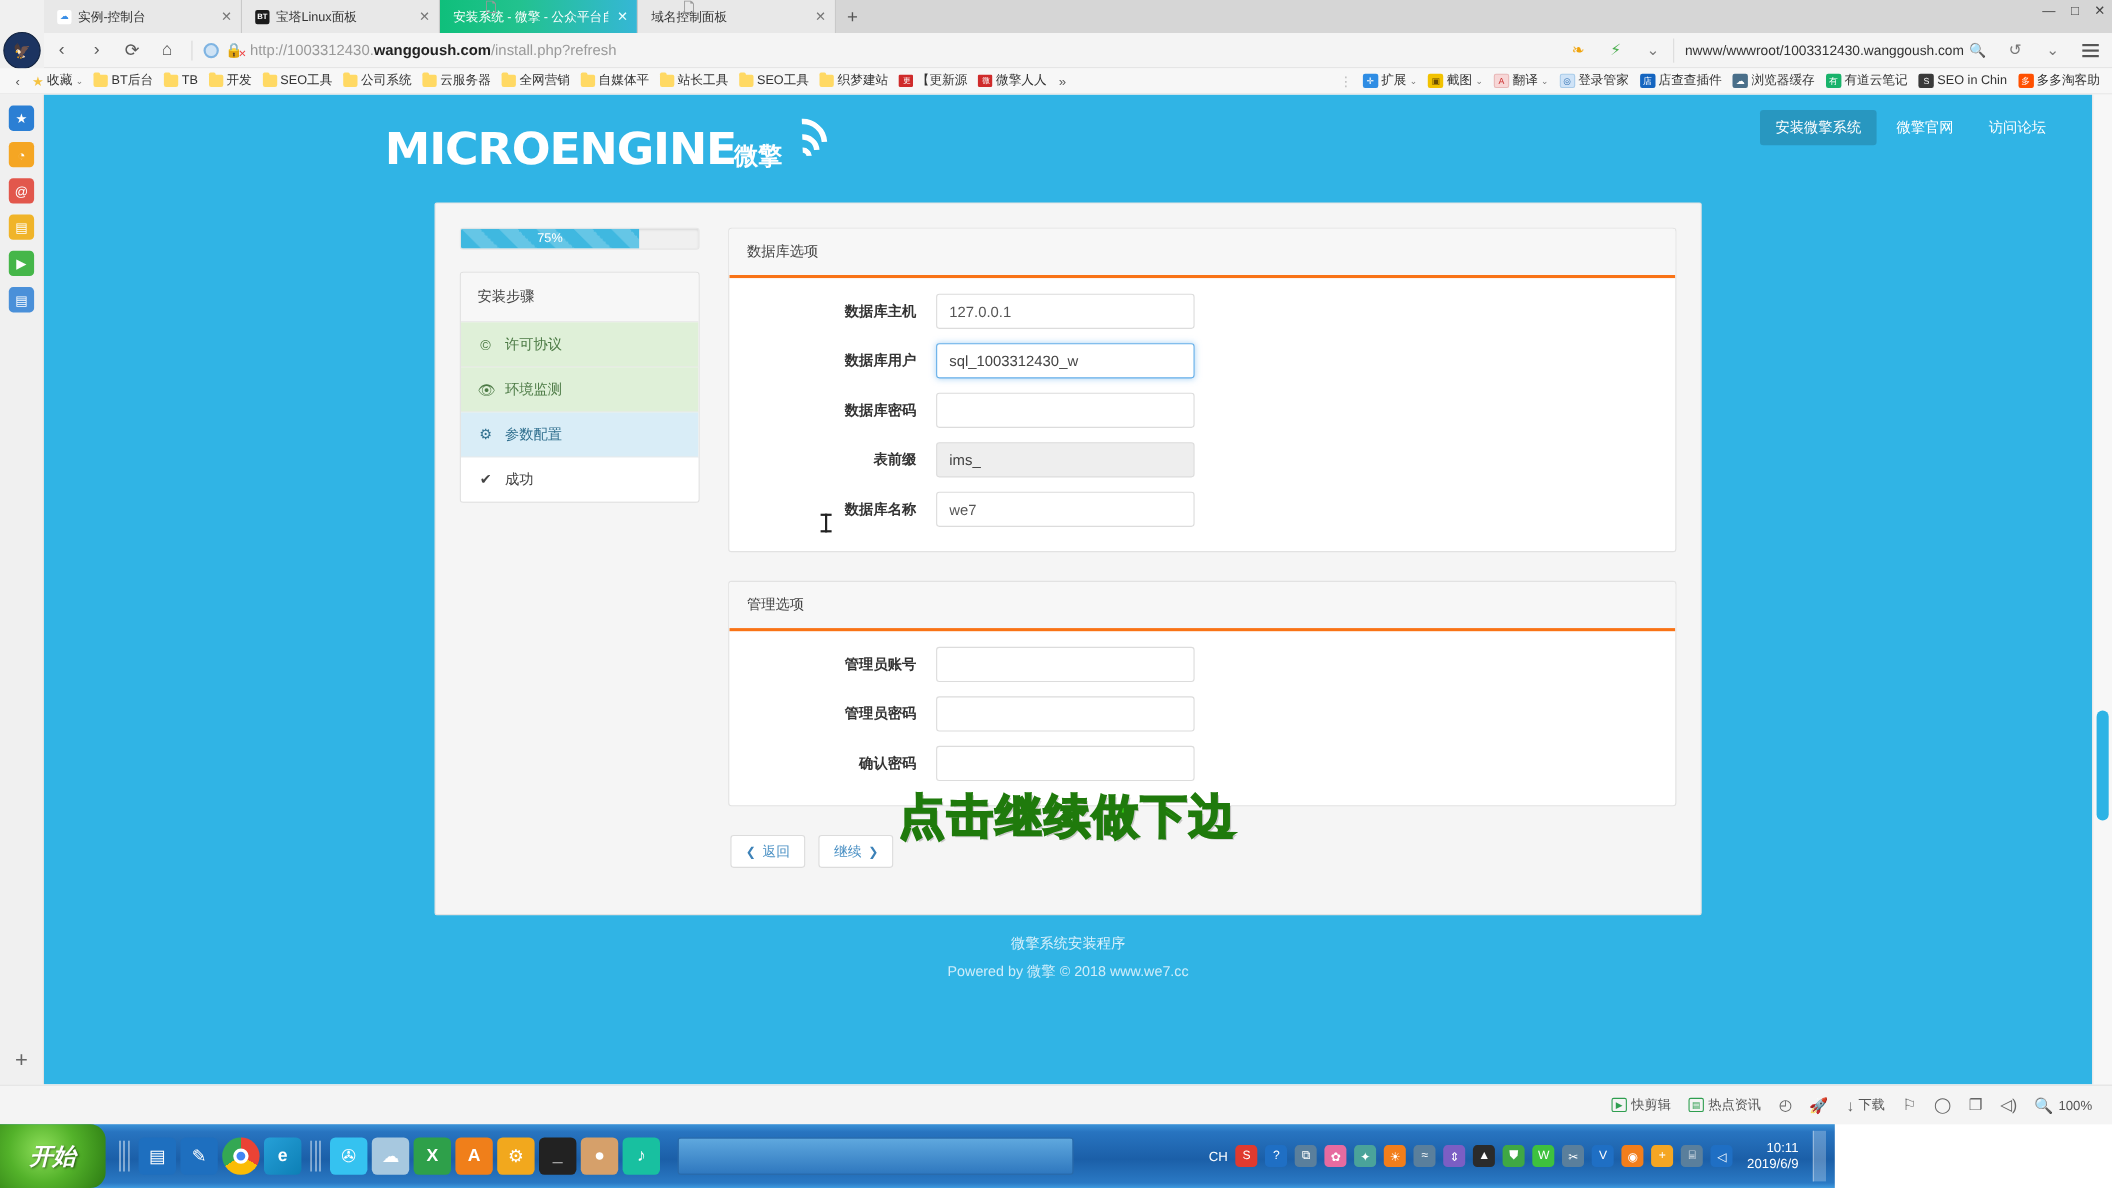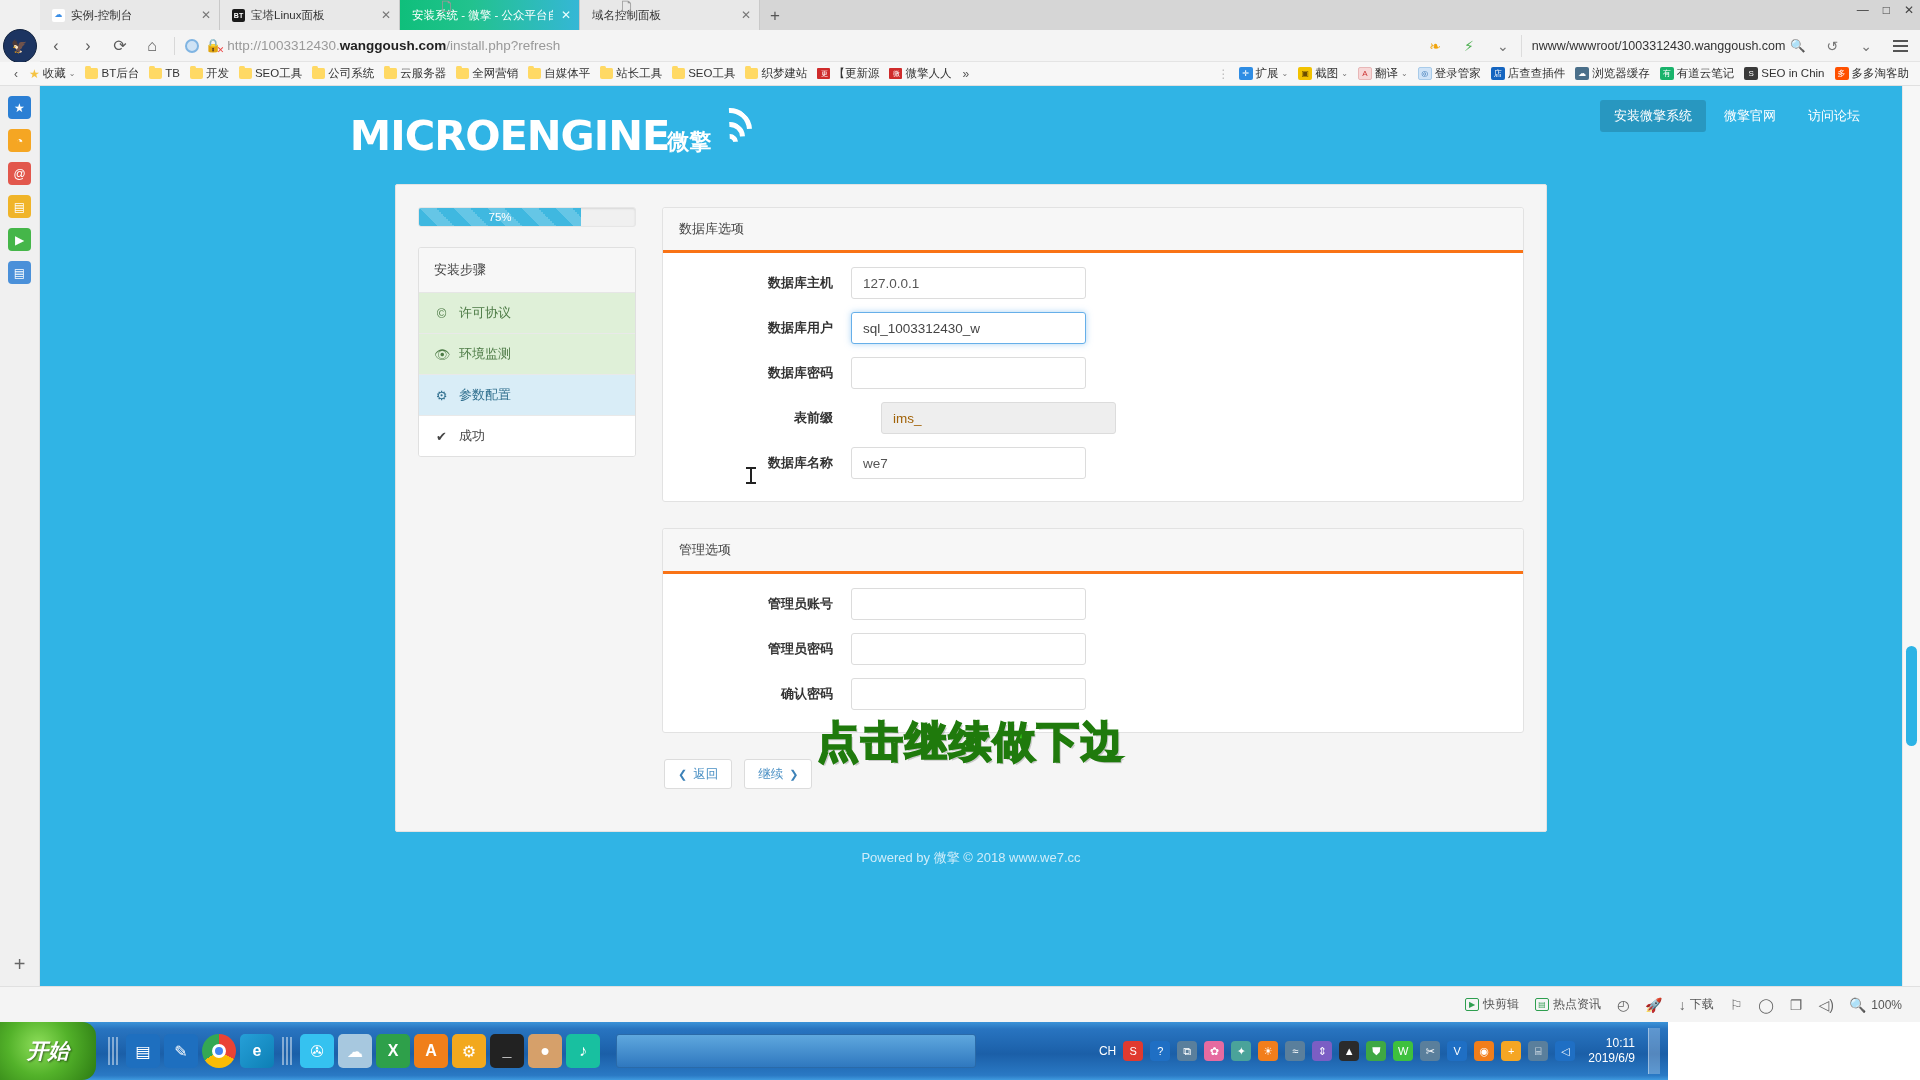--- a/index.html
+++ b/index.html
@@ -246,21 +246,21 @@
   .flabel {
     width: 172px; flex: 0 0 172px; text-align: right; padding-right: 18px;
     font-size: 13px; color: #333; font-weight: bold;
   }
   .finput {
     width: 235px; height: 32px; border: 1px solid #dcdcdc; border-radius: 3px;
     padding: 0 11px; font-size: 13.5px; color: #555; background: #fff;
     font-family: "Liberation Sans", sans-serif; outline: none;
   }
   .finput.focused { border-color: #66afe9; box-shadow: 0 0 6px rgba(102,175,233,.55); color:#444; }
-  .finput.disabled { background: #eeeeee; color: #a16207; margin-left: 30px; }
+  .finput.disabled { background: #eeeeee; color: #404040; }
   .actions { display: flex; gap: 12px; padding-left: 2px; }
   .btn {
     display: inline-flex; align-items: center; gap: 6px; height: 30px;
     padding: 0 13px; border: 1px solid #dcdcdc; background: #fff; border-radius: 3px;
     font-size: 12.5px; color: #4a90c4; cursor: pointer;
   }
   .btn .bico { color: #3d82b8; font-size: 11px; }
   .footer {
     text-align: center; color: #d8f0fb; font-size: 13px; margin-top: 14px; line-height: 1.9;
   }
@@ -649,20 +649,21 @@
               </button>
               <button class="btn">
                 <span>继续</span>
                 <span class="bico">❯</span>
               </button>
             </div>
           </div>
         </div>
 
         <div class="footer">
+          <div class="f1">微擎系统安装程序</div>
           <div class="f2">Powered by 微擎 © 2018 www.we7.cc</div>
         </div>
 
         <div class="overlay-text">点击继续做下边</div>
         <div class="caret-mouse"></div>
       </div>
 
       <div class="vscroll">
         <div class="vthumb"></div>
       </div>

